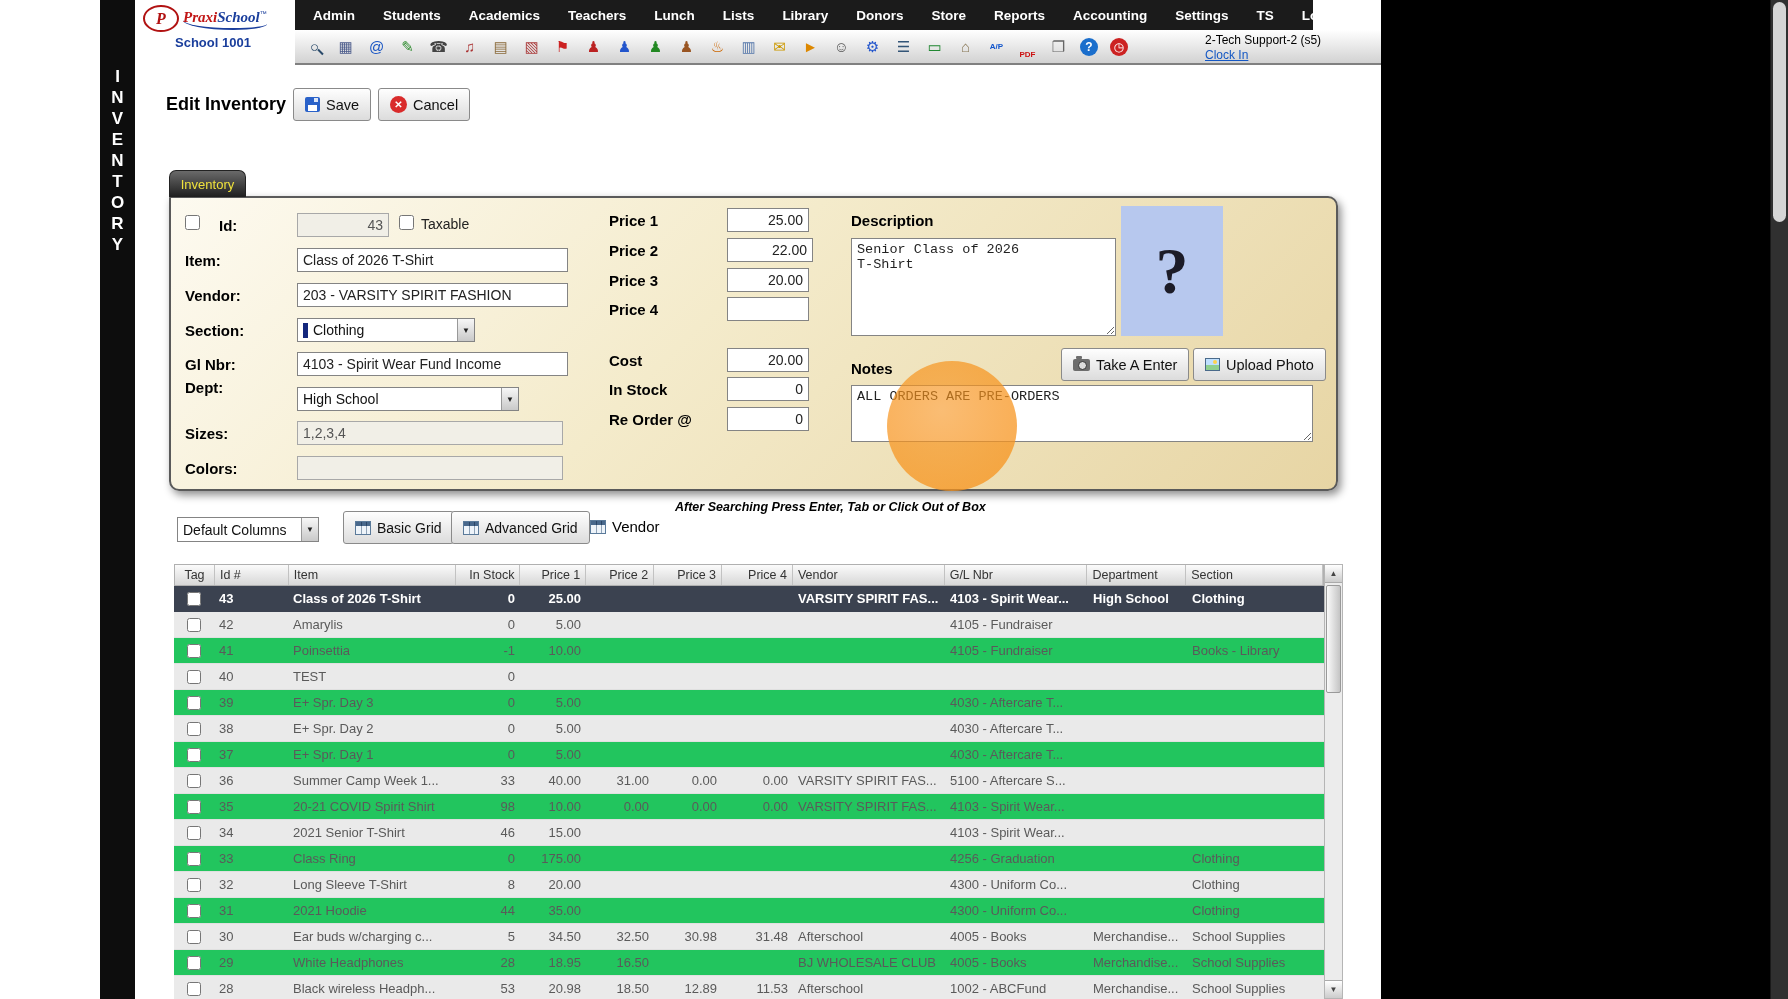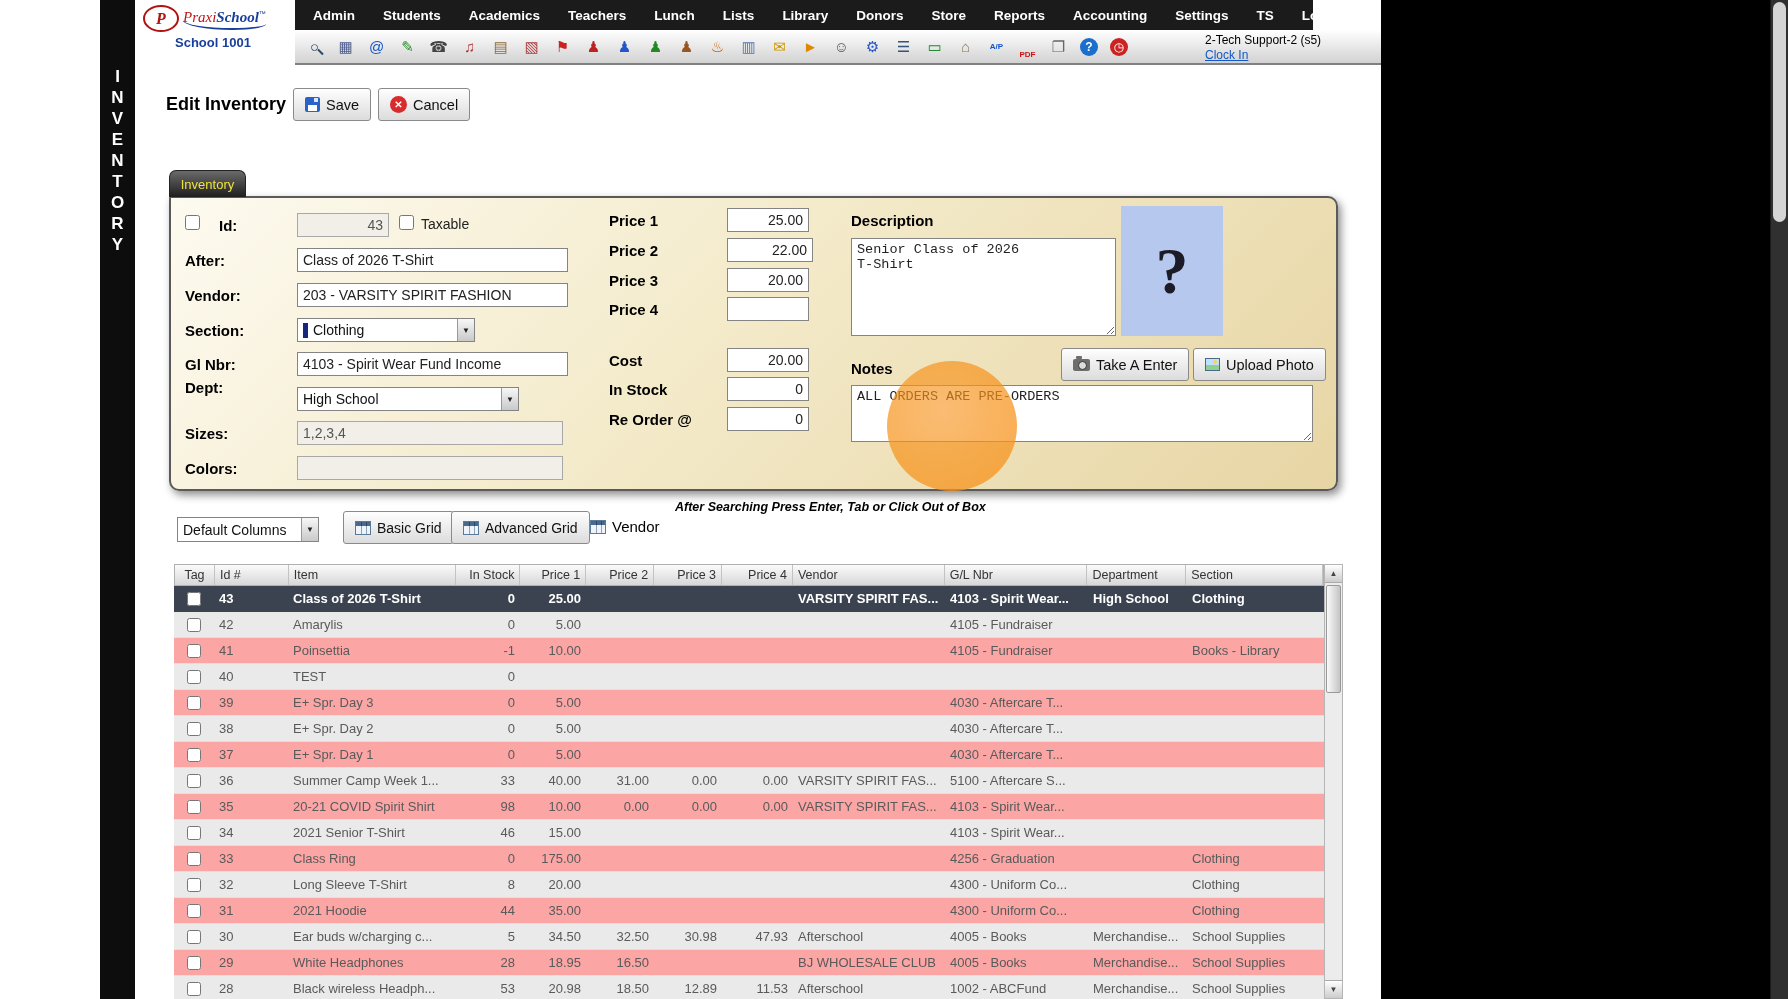--- a/index.html
+++ b/index.html
@@ -17,21 +17,21 @@
 
   
   .app { position: absolute; left: 135px; top: 0; width: 1246px; height: 999px; background: #fff; }
 
   .logo-box { position: absolute; left: 0; top: 0; width: 160px; height: 65px; background: #fff; padding-top: 5px; }
   .logo-line { display: flex; align-items: center; gap: 4px; margin-left: 8px; }
   .logo-oval { width: 36px; height: 27px; border: 2px solid #b11212; border-radius: 50%; color: #b11212;
     font-family: "Liberation Serif", serif; font-style: italic; font-weight: bold; font-size: 16px;
     display: flex; align-items: center; justify-content: center; background: #fff; }
   .logo-text { border-bottom: 2px solid #1a3e9c; border-radius: 0 0 40% 60% / 0 0 6px 10px; padding-bottom: 2px; }
-  .praxi { color: #c11616; font-weight: normal; font-style: italic; font-size: 15px; font-family: "Liberation Serif", serif; }
+  .praxi { color: #c11616; font-weight: bold; font-style: italic; font-size: 15px; font-family: "Liberation Serif", serif; }
   .schoolw { color: #1a3e9c; font-weight: bold; font-style: italic; font-size: 15px; font-family: "Liberation Serif", serif; }
   .tm { font-size: 7px; color: #1a3e9c; vertical-align: super; }
   .school-name { color: #1a3e9c; font-weight: bold; font-size: 13px; margin: 3px 0 0 40px; }
 
   .navbar { position: absolute; left: 160px; top: 0; width: 1018px; height: 30px; background: var(--nav-bg, #1b1b1b);
     display: flex; align-items: center; padding-left: 4px; }
   .nav-item { padding: 0 14px; font-size: 13.5px; font-weight: bold; color: #fff; white-space: nowrap; cursor: default; }
 
   .toolbar { position: absolute; left: 160px; top: 30px; width: 1086px; height: 35px;
     background: linear-gradient(#ffffff, #d2d2d2); border-bottom: 2px solid #808080; display: flex; align-items: center; }
@@ -142,21 +142,21 @@
     background: var(--search-bg, #f6f1bc); border: 1px solid #b4ad7f; padding: 0 7px; font-size: 14px; color: #333;
     font-family: "Liberation Sans", sans-serif; }
   .search-input::placeholder { color: #9a9a9a; }
 
   
   .grid-table { position: absolute; left: 39px; top: 564px; width: 1150px; font-size: 13px; color: #5a5a5a; }
   .thead { display: flex; height: 22px; background: linear-gradient(#fbfbfb, #d7d7d7); border: 1px solid #b0b0b0; }
   .th { line-height: 20px; padding: 0 5px; border-right: 1px solid #c2c2c2; color: #333; font-size: 12.5px;
     overflow: hidden; white-space: nowrap; cursor: pointer; }
   .tr { display: flex; height: 26px; line-height: 25px; border-bottom: 1px solid #e0e0e0; cursor: pointer; }
-  .tr.even { background: #fca5a5; }
+  .tr.even { background: #22c55e; }
   .tr.odd { background: #eaeaea; }
   .tr.selected { background: var(--selected-row-bg, #3b4250); color: #fff; font-weight: bold; border-bottom-color: var(--selected-row-bg, #3b4250); }
   .td { padding: 0 5px; overflow: hidden; white-space: nowrap; }
   .c0 { width: 40px; display: flex; align-items: center; justify-content: center; padding: 0; }
   .c1 { width: 74px; } .c2 { width: 167px; }
   .c3 { width: 65px; text-align: right; } .c4 { width: 66px; text-align: right; }
   .c5 { width: 68px; text-align: right; } .c6 { width: 68px; text-align: right; } .c7 { width: 71px; text-align: right; }
   .c8 { width: 152px; } .c9 { width: 143px; } .c10 { width: 99px; } .c11 { width: 137px; }
   .td.c0 input, .th-cb { width: 14px; height: 14px; }
 
@@ -321,21 +321,21 @@
 
     <div class="inv-tab" data-name="tab-inventory">Inventory</div>
 
     <div class="form-panel" data-name="inventory-form">
       <input type="checkbox" class="cb pos-id-cb" data-name="id-row-checkbox" style="">
       <label class="flabel pos-id-label" data-name="id-label">Id:</label>
       <input class="fin ro num pos-id-input" data-name="id-input" value="43" style="">
       <input type="checkbox" class="cb pos-taxable-cb" data-name="taxable-checkbox" style="">
       <label class="flabel2 pos-taxable-label" data-name="taxable-label">Taxable</label>
 
-      <label class="flabel pos-item-label" data-name="item-label">After:</label>
+      <label class="flabel pos-item-label" data-name="item-label">Item:</label>
       <input class="fin pos-item-input" data-name="item-input" value="Class of 2026 T-Shirt" style="">
 
       <label class="flabel pos-vendor-label" data-name="vendor-label">Vendor:</label>
       <input class="fin pos-vendor-input" data-name="vendor-input" value="203 - VARSITY SPIRIT FASHION" style="">
 
       <label class="flabel pos-section-label" data-name="section-label">Section:</label>
       <div class="fselect pos-section-select" data-name="section-select">
         <span class="swatch" data-name="section-color-swatch"></span>
         <span class="sel-text" data-name="section-value">Clothing</span>
         <span class="sel-arrow" data-name="chevron-down-icon">
@@ -645,21 +645,21 @@
           <div class="tr odd" data-name="table-row-30">
             <div class="td c0" data-name="tag-cell">
               <input type="checkbox" data-name="row-tag-checkbox" style="">
             </div>
             <div class="td c1" data-name="cell">30</div>
             <div class="td c2" data-name="cell">Ear buds w/charging c...</div>
             <div class="td c3" data-name="cell">5</div>
             <div class="td c4" data-name="cell">34.50</div>
             <div class="td c5" data-name="cell">32.50</div>
             <div class="td c6" data-name="cell">30.98</div>
-            <div class="td c7" data-name="cell">47.93</div>
+            <div class="td c7" data-name="cell">31.48</div>
             <div class="td c8" data-name="cell">Afterschool</div>
             <div class="td c9" data-name="cell">4005 - Books</div>
             <div class="td c10" data-name="cell">Merchandise...</div>
             <div class="td c11" data-name="cell">School Supplies</div>
           </div>
           <div class="tr even" data-name="table-row-29">
             <div class="td c0" data-name="tag-cell">
               <input type="checkbox" data-name="row-tag-checkbox" style="">
             </div>
             <div class="td c1" data-name="cell">29</div>

